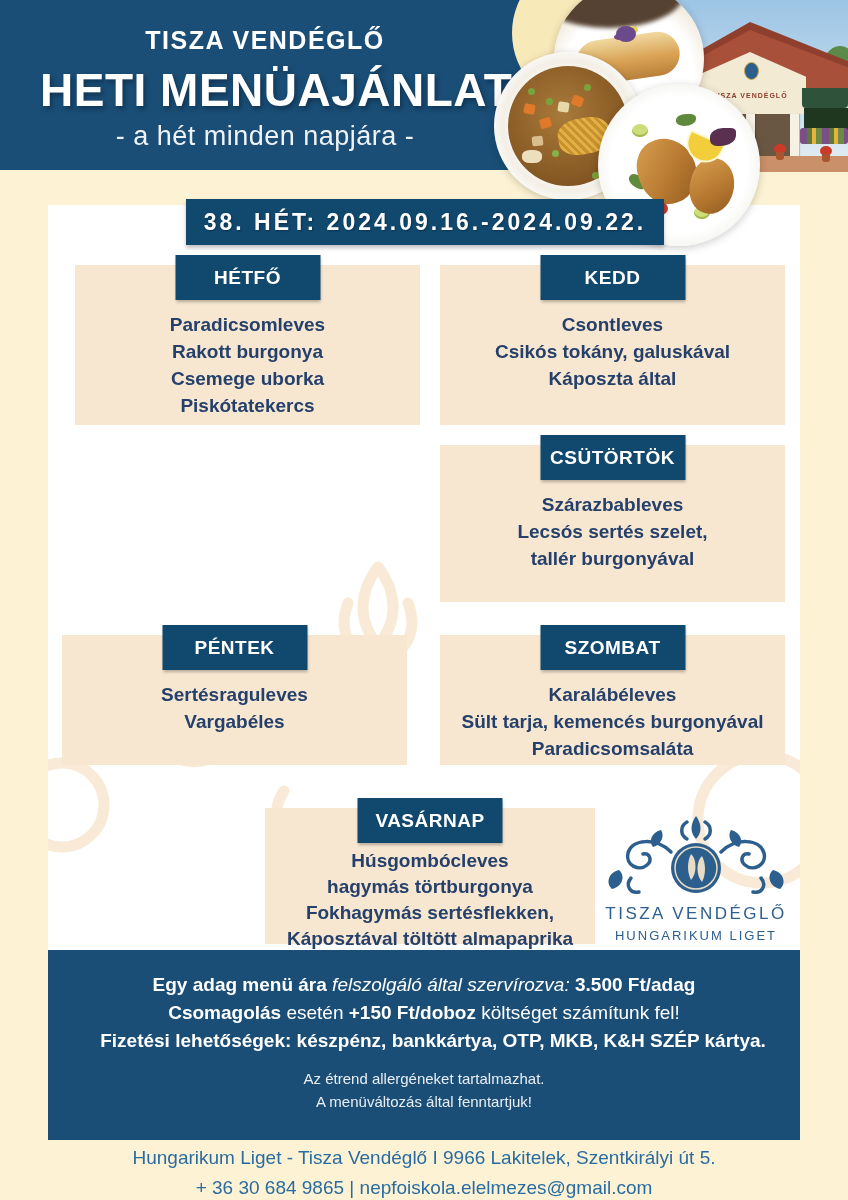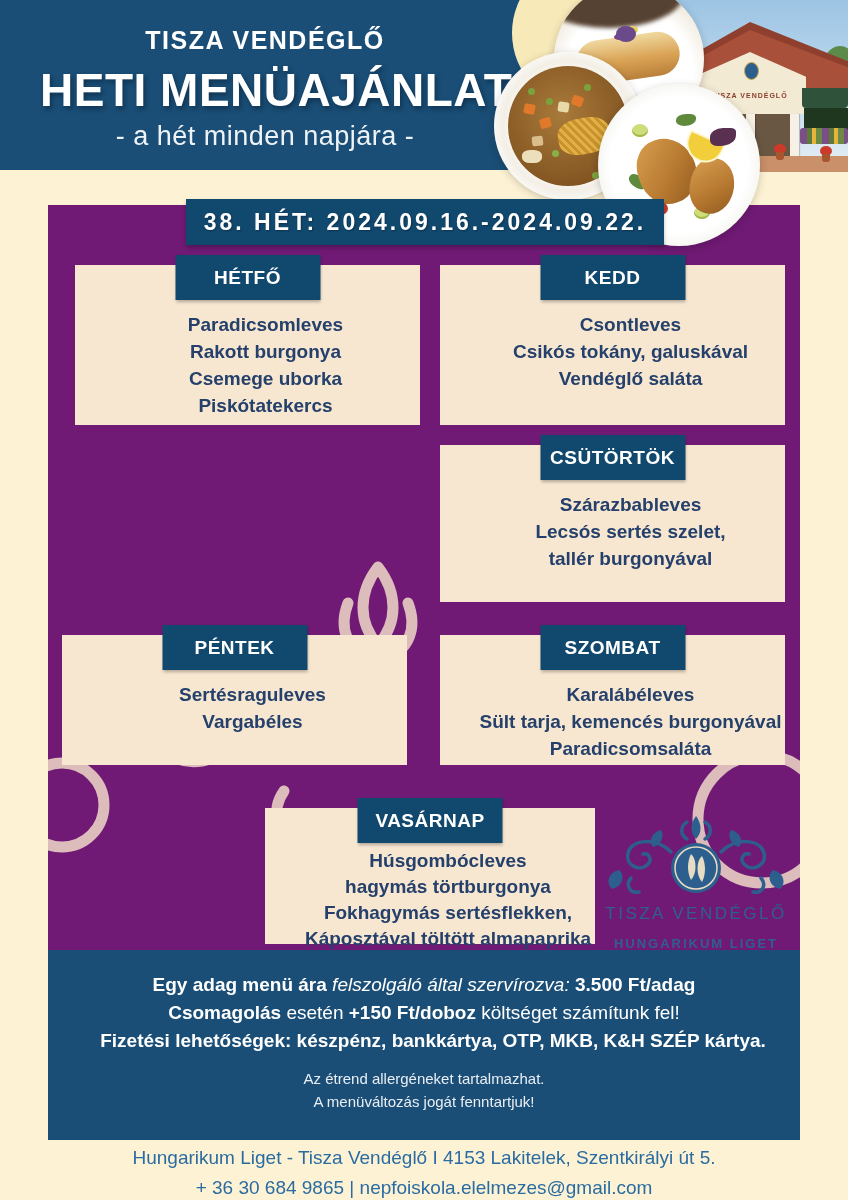--- a/index.html
+++ b/index.html
@@ -65,33 +65,33 @@
          border-radius:0 0 40px 40px;transform:rotate(24deg);}
   .tomato{position:absolute;width:14px;height:13px;border-radius:50%;background:#c43c2a;}
   .garnish{position:absolute;width:26px;height:18px;border-radius:50% 20% 60% 30%;background:#5a3050;}
   .greens{position:absolute;width:20px;height:12px;border-radius:50% 30% 60% 40%;background:#5f8a3c;}
   
   .week-banner{left:186px;top:199px;width:478px;height:46px;background:#11486e;z-index:8;
                color:#fff;font-size:23px;font-weight:700;letter-spacing:3px;text-align:center;
                line-height:46px;box-shadow:0 3px 4px rgba(0,0,0,.25);
                text-shadow:1px 1px 2px rgba(0,0,0,.3);white-space:nowrap;}
   
-  .panel{left:48px;top:205px;width:752px;height:745px;background:#701a75;z-index:4;}
+  .panel{left:48px;top:205px;width:752px;height:745px;background:#ffffff;z-index:4;}
   .watermark{left:0;top:0;width:752px;height:745px;pointer-events:none;}
   
   .card{position:absolute;background:#f7e7d1;z-index:5;}
   .day-box{position:absolute;left:50%;transform:translateX(-50%);top:-10px;width:145px;height:45px;
            background:#11486e;color:#ffffff;text-align:center;line-height:45px;
            font-size:19px;font-weight:700;letter-spacing:0.5px;box-shadow:0 2px 3px rgba(0,0,0,.28);
            white-space:nowrap;}
-  .items{position:absolute;left:0;top:46px;width:100%;text-align:center;padding-left:18px;}
+  .items{position:absolute;left:0;top:46px;width:100%;text-align:center;}
   .item{font-size:19px;font-weight:600;color:#25406b;line-height:27px;}
   .logo-block{left:596px;top:812px;width:200px;height:135px;text-align:center;z-index:5;}
   .logo-name{font-size:17px;letter-spacing:2.5px;color:#2d608f;font-weight:400;margin-top:2px;white-space:nowrap;}
-  .logo-subname{font-size:13px;letter-spacing:2px;color:#2d608f;font-weight:700;margin-top:12px;white-space:nowrap;}
+  .logo-subname{font-size:13px;letter-spacing:2px;color:#2d608f;font-weight:400;margin-top:4px;white-space:nowrap;}
   
   .footer{left:48px;top:950px;width:752px;height:190px;background:#1a4e76;z-index:4;
           color:#ffffff;text-align:center;}
   .f-line{font-size:19px;line-height:28px;font-weight:400;}
   .f-line .b{font-weight:700;}
   .f-line .sb{font-weight:600;}
   .f-line .i{font-style:italic;font-weight:400;}
   .f-small{font-size:15px;line-height:23px;font-weight:300;color:#e9eef4;}
   .f-wish{font-size:22px;font-weight:500;margin-top:12px;letter-spacing:0.3px;}
   .footer-pad{padding-top:21px;}
@@ -191,21 +191,21 @@
       <div class="item">Rakott burgonya</div>
       <div class="item">Csemege uborka</div>
       <div class="item">Piskótatekercs</div>
     </div>
   </div>
   <div class="card" style="left:392px;top:60px;width:345px;height:160px;">
     <div class="day-box"><span>KEDD</span></div>
     <div class="items">
       <div class="item">Csontleves</div>
       <div class="item">Csikós tokány, galuskával</div>
-      <div class="item">Vendéglő saláta</div>
+      <div class="item">Káposzta által</div>
     </div>
   </div>
 
   <div class="card" style="left:392px;top:240px;width:345px;height:157px;">
     <div class="day-box"><span>CSÜTÖRTÖK</span></div>
     <div class="items">
       <div class="item">Szárazbableves</div>
       <div class="item">Lecsós sertés szelet,</div>
       <div class="item">tallér burgonyával</div>
     </div>
@@ -266,20 +266,20 @@
   <div class="logo-subname">HUNGARIKUM LIGET</div>
 </div>
 
 <div class="abs footer">
   <div class="footer-pad">
     <div class="f-line"><span class="sb">Egy adag menü ára </span><span class="i">felszolgáló által szervírozva:</span><span class="b"> 3.500 Ft/adag</span></div>
     <div class="f-line"><span class="sb">Csomagolás</span><span> esetén </span><span class="b">+150 Ft/doboz</span><span> költséget számítunk fel!</span></div>
     <div class="f-line sb" style="font-weight:600;margin-left:18px;">Fizetési lehetőségek: készpénz, bankkártya, OTP, MKB, K&amp;H SZÉP kártya.</div>
     <div class="f-gap"></div>
     <div class="f-small">Az étrend allergéneket tartalmazhat.</div>
-    <div class="f-small">A menüváltozás jogát fenntartjuk!</div>
+    <div class="f-small">A menüváltozás által fenntartjuk!</div>
   </div>
 </div>
 
 <div class="abs contact">
-  <div class="c-line">Hungarikum Liget - Tisza Vendéglő I 4153 Lakitelek, Szentkirályi út 5.</div>
+  <div class="c-line">Hungarikum Liget - Tisza Vendéglő I 9966 Lakitelek, Szentkirályi út 5.</div>
   <div class="c-line">+ 36 30 684 9865 | nepfoiskola.elelmezes@gmail.com</div>
 </div>
 
 </body></html>

